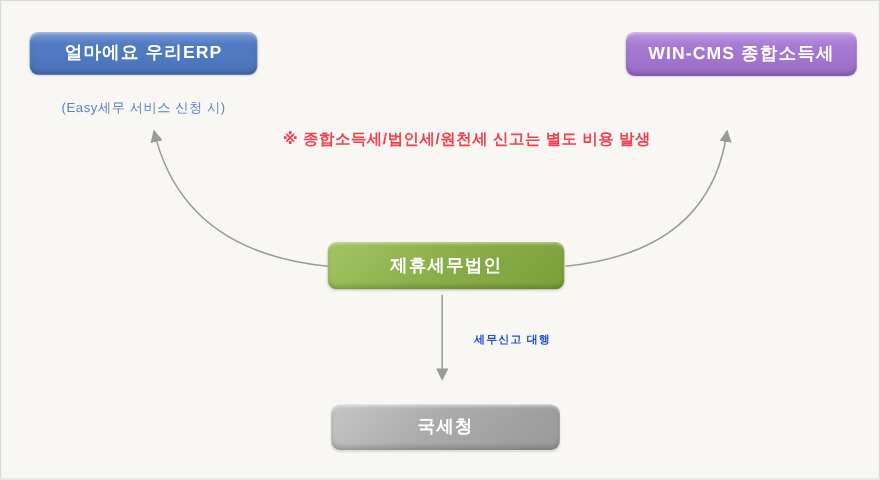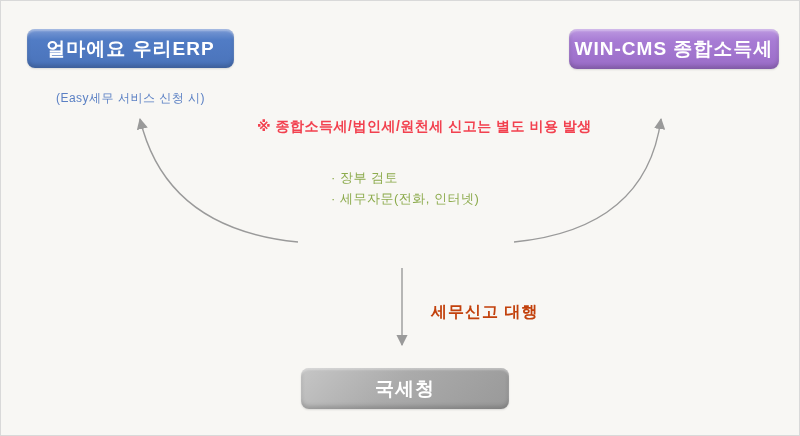--- a/index.html
+++ b/index.html
@@ -23,21 +23,21 @@
     pointer-events: none;
   }
   .node {
     position: absolute;
     display: flex;
     align-items: center;
     justify-content: center;
     border-radius: 8px;
     color: #ffffff;
     font-weight: bold;
-    font-size: 19px;
+    font-size: 16px;
     letter-spacing: 1px;
     box-shadow: inset 0 2px 2px rgba(255,255,255,0.35),
                 inset 0 -3px 4px rgba(0,0,0,0.18),
                 0 1px 2px rgba(0,0,0,0.12);
   }
   .node-erp {
     left: 26px; top: 28px; width: 207px; height: 39px;
     background: linear-gradient(180deg, #7b9ad5 0%, #517cc5 28%, #4a73ba 100%);
   }
   .node-wincms {
@@ -73,22 +73,22 @@
     position: absolute;
     left: 330px; top: 166px;
     color: #8cab4c;
     font-size: 13px;
     line-height: 21px;
     letter-spacing: 0.5px;
   }
   .filing-label {
     position: absolute;
     left: 430px; top: 301px;
-    color: #c2410c;
-    font-size: 16px;
+    color: #1d4ed8;
+    font-size: 10px;
     font-weight: bold;
     letter-spacing: 1px;
     white-space: nowrap;
   }
 </style>
 </head>
 <body>
 
 <div class="canvas">
 
@@ -104,23 +104,20 @@
   </svg>
 
   <div class="node node-erp">얼마에요 우리ERP</div>
 
   <div class="erp-caption">(Easy세무 서비스 신청 시)</div>
 
   <div class="node node-wincms">WIN-CMS 종합소득세</div>
 
   <div class="fee-note">※ 종합소득세/법인세/원천세 신고는 별도 비용 발생</div>
 
-  <div class="service-list">
-    <div>· 장부 검토</div>
-    <div>· 세무자문(전화, 인터넷)</div>
-  </div>
 
+  <div class="node node-partner">제휴세무법인</div>
 
   <div class="filing-label">세무신고 대행</div>
 
   <div class="node node-nts">국세청</div>
 
 </div>
 
 </body></html>

